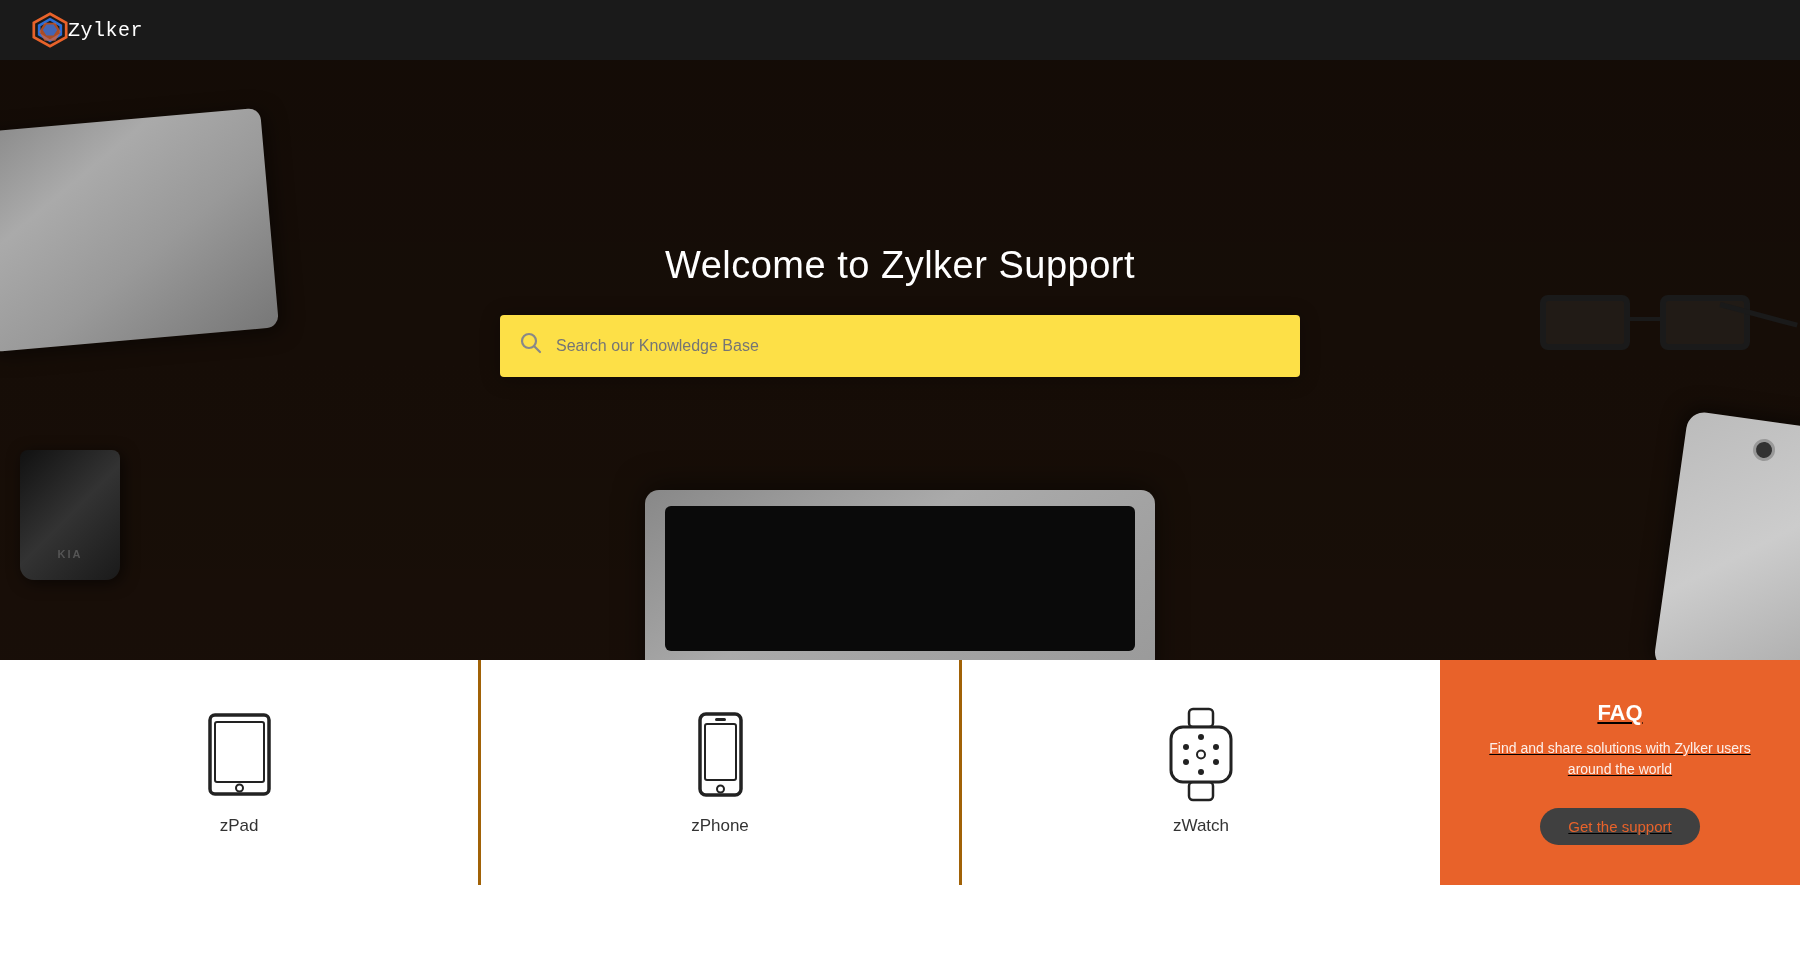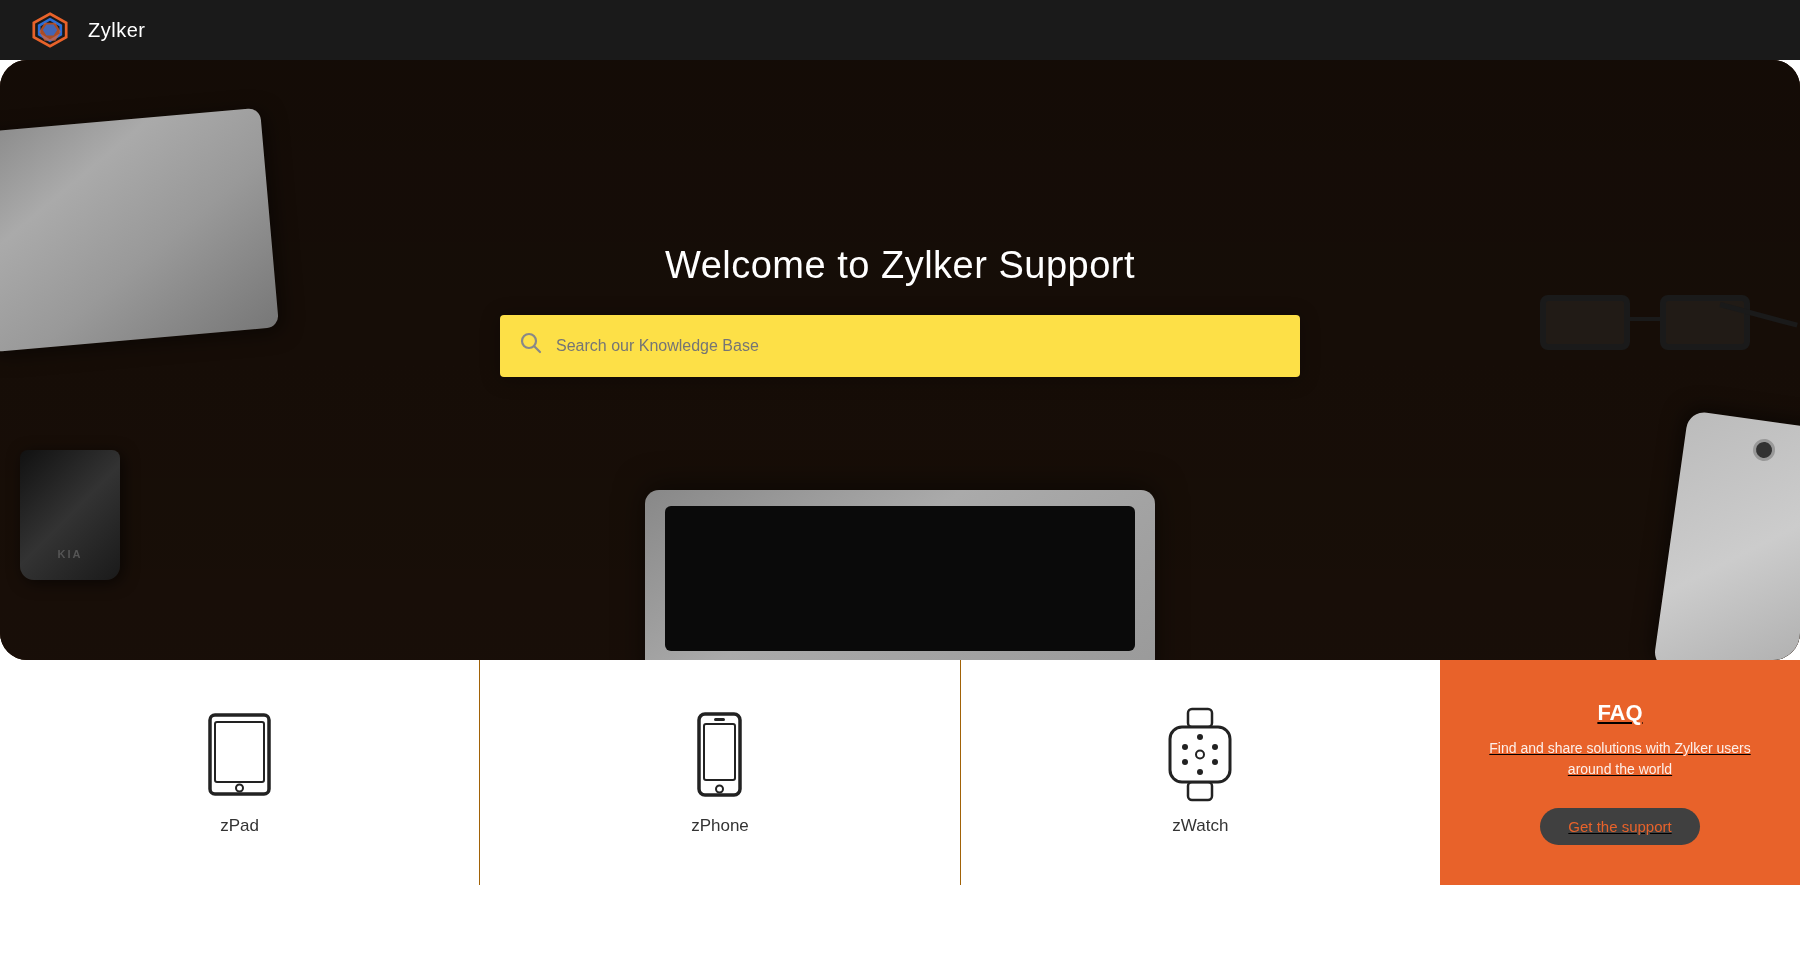--- a/index.html
+++ b/index.html
@@ -13,22 +13,23 @@
       background: #1a1a1a;
       display: flex;
       align-items: center;
       justify-content: space-between;
       padding: 0 32px;
       z-index: 100;
     }
     .navbar-logo {
       display: flex;
       align-items: center;
-      gap: 20px;
+      gap: 0;
       cursor: pointer;
+      font-family: Liberation Mono, monospace;
     }
     .navbar-logo-icon {
       width: 36px;
       height: 36px;
     }
     .navbar-logo-text {
       color: #fff;
       font-size: 20px;
       font-weight: 500;
       letter-spacing: 0.5px;
@@ -58,21 +59,20 @@
     
     .hero {
       margin-top: 60px;
       position: relative;
       width: 100%;
       height: 600px;
       overflow: hidden;
       display: flex;
       align-items: center;
       justify-content: center;
-      border-radius: 27px;
     }
     .hero-bg {
       position: absolute;
       inset: 0;
       background: 
         linear-gradient(rgba(0,0,0,0.55), rgba(0,0,0,0.45)),
         #2c1a0e;
       z-index: 0;
     }
     
@@ -244,21 +244,21 @@
       display: flex;
       flex: 1;
     }
     .product-card {
       flex: 1;
       display: flex;
       flex-direction: column;
       align-items: center;
       justify-content: center;
       padding: 40px 20px;
-      border-right: 1px solid #a16207;
+      border-right: 3px solid #a16207;
       cursor: pointer;
       transition: background 0.2s;
     }
     .product-card:last-child { border-right: none; }
     .product-icon {
       width: 80px; height: 90px;
       margin-bottom: 16px;
       display: flex;
       align-items: center;
       justify-content: center;

